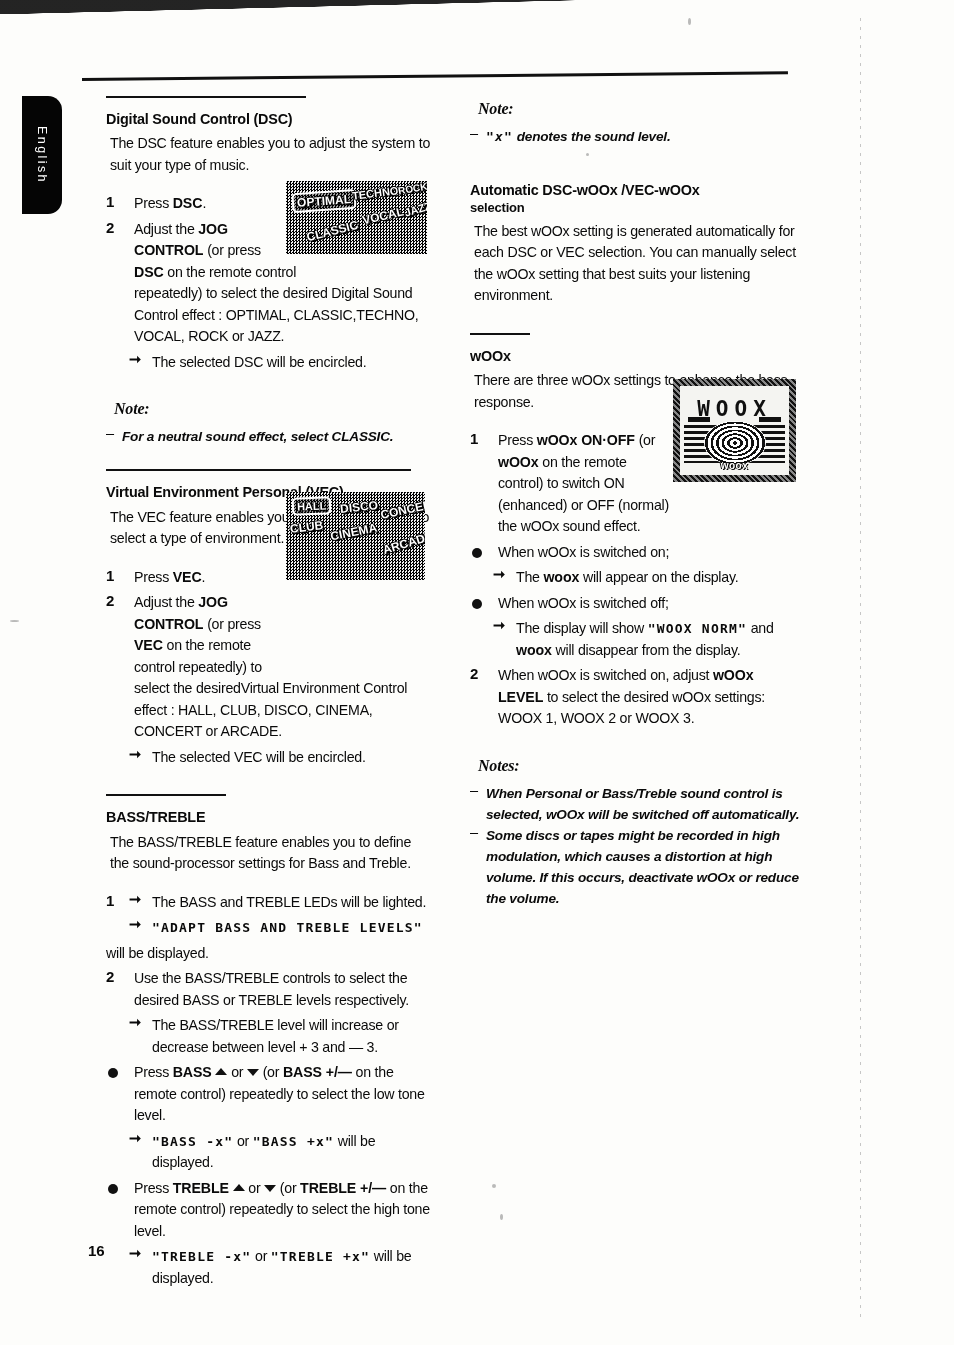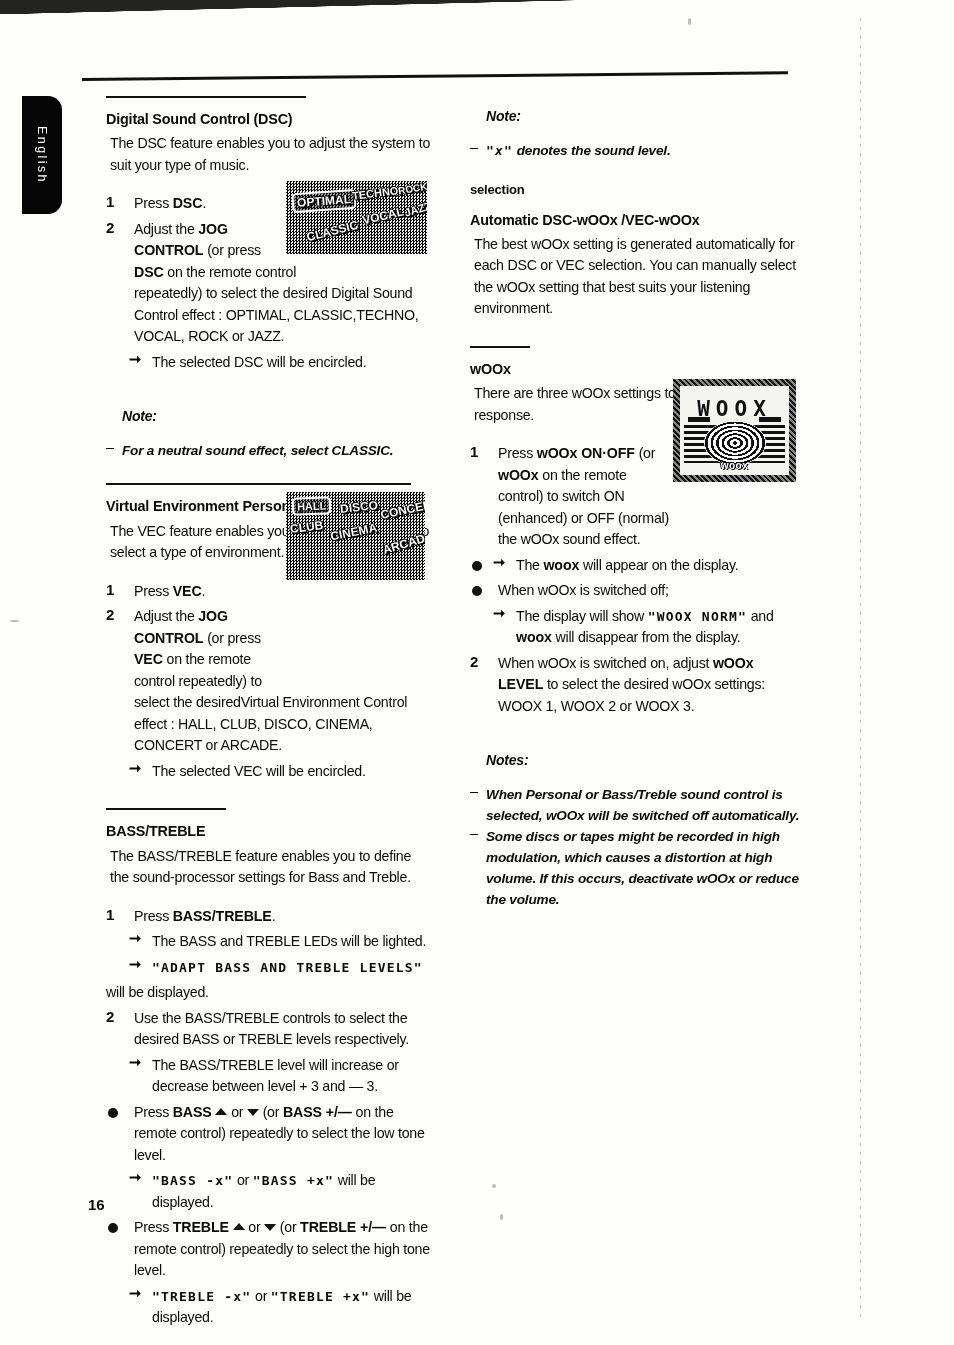--- a/index.html
+++ b/index.html
@@ -108,21 +108,21 @@
     position:absolute; left:-1px; top:-1px;
     font-size:14.5px; font-weight:bold;
   }
   .dash-line { position:relative; padding-left: 16px; }
   .dash-line .dsh { position:absolute; left:0; top:-1px; font-size:14.5px; }
 
   b, strong { font-weight: bold; letter-spacing: -0.1px; }
 
   .note-head {
     font-style: italic; font-weight: bold;
-    font-size: 14px; margin:16px; letter-spacing:-0.2px;
+    font-size: 16px; margin:8px; letter-spacing:-0.2px;font-family:Liberation Serif, serif;
   }
   .note-body {
     font-style: italic; font-weight: bold;
     font-size: 13.6px; line-height: 21px; margin:0; letter-spacing:-0.2px;
   }
 
   
   .lcd {
     font-family: "DejaVu Sans Mono", monospace;
     font-weight: bold;
@@ -206,21 +206,21 @@
   .woox-word {
     position:absolute; left:50%; bottom:2px; transform:translateX(-50%);
     font-family:"Liberation Sans", sans-serif;
     font-weight:bold; font-size:10px; color:#fff;
     text-shadow: 1px 1px 0 #000, -1px 0 0 #000, 0 -1px 0 #000;
     letter-spacing:0.5px;
   }
 
   
   .page-num {
-    position:absolute; left:88px; top:1196px;
+    position:absolute; left:88px; top:1242px;
     font-size:15px; font-weight:bold;
   }
 </style>
 </head>
 <body>
 
 <div class="page">
 
   <div class="scan-edge-top"></div>
   <div class="scan-fold"></div>
@@ -291,21 +291,20 @@
     <div class="gap-l"></div>
 
     <div class="sec-rule w-mid"></div>
     <h2 class="sec-head">BASS/TREBLE</h2>
     <p class="body">The BASS/TREBLE feature enables you to define the sound-processor settings for Bass and Treble.</p>
 
     <div class="gap-s"></div>
 
     <div class="step">
       <span class="num">1</span>
-      <p class="body">Press <b>BASS/TREBLE</b>.</p>
       <div class="arrow-line">
         <span class="arw">➞</span>
         <p class="body">The BASS and TREBLE LEDs will be lighted.</p>
       </div>
       <div class="arrow-line">
         <span class="arw">➞</span>
         <p class="body"><span class="lcd">"ADAPT BASS AND TREBLE LEVELS"</span></p>
       </div>
       <p class="body" style="margin-left:-24px;">will be displayed.</p>
     </div>
@@ -342,39 +341,40 @@
   <div class="col col-right">
 
     <p class="note-head">Note:</p>
     <div class="dash-line">
       <span class="dsh">–</span>
       <p class="note-body"><span class="lcd">"x"</span><span> denotes the sound level.</span></p>
     </div>
 
     <div class="gap-l"></div>
 
+    <h2 class="sec-head">Automatic DSC-wOOx /VEC-wOOx</h2>
     <h2 class="sec-head sub">selection</h2>
-    <h2 class="sec-head">Automatic DSC-wOOx /VEC-wOOx</h2>
     <p class="body">The best wOOx setting is generated automatically for each DSC or VEC selection. You can manually select the wOOx setting that best suits your listening environment.</p>
 
     <div class="gap-l"></div>
 
     <div class="sec-rule w-short"></div>
     <h2 class="sec-head">wOOx</h2>
     <p class="body">There are three wOOx settings to enhance the bass response.</p>
 
     <div class="gap-s"></div>
 
     <div class="step">
       <span class="num">1</span>
       <p class="body">Press <b>wOOx ON·OFF</b> (or<br><b>wOOx</b> on the remote<br>control) to switch ON<br>(enhanced) or OFF (normal)<br>the wOOx sound effect.</p>
     </div>
 
     <div class="step">
       <span class="dot"></span>
+      <p class="body">When wOOx is switched on;</p>
       <div class="arrow-line">
         <span class="arw">➞</span>
         <p class="body">The <b>woox</b> will appear on the display.</p>
       </div>
     </div>
 
     <div class="step">
       <span class="dot"></span>
       <p class="body">When wOOx is switched off;</p>
       <div class="arrow-line">

